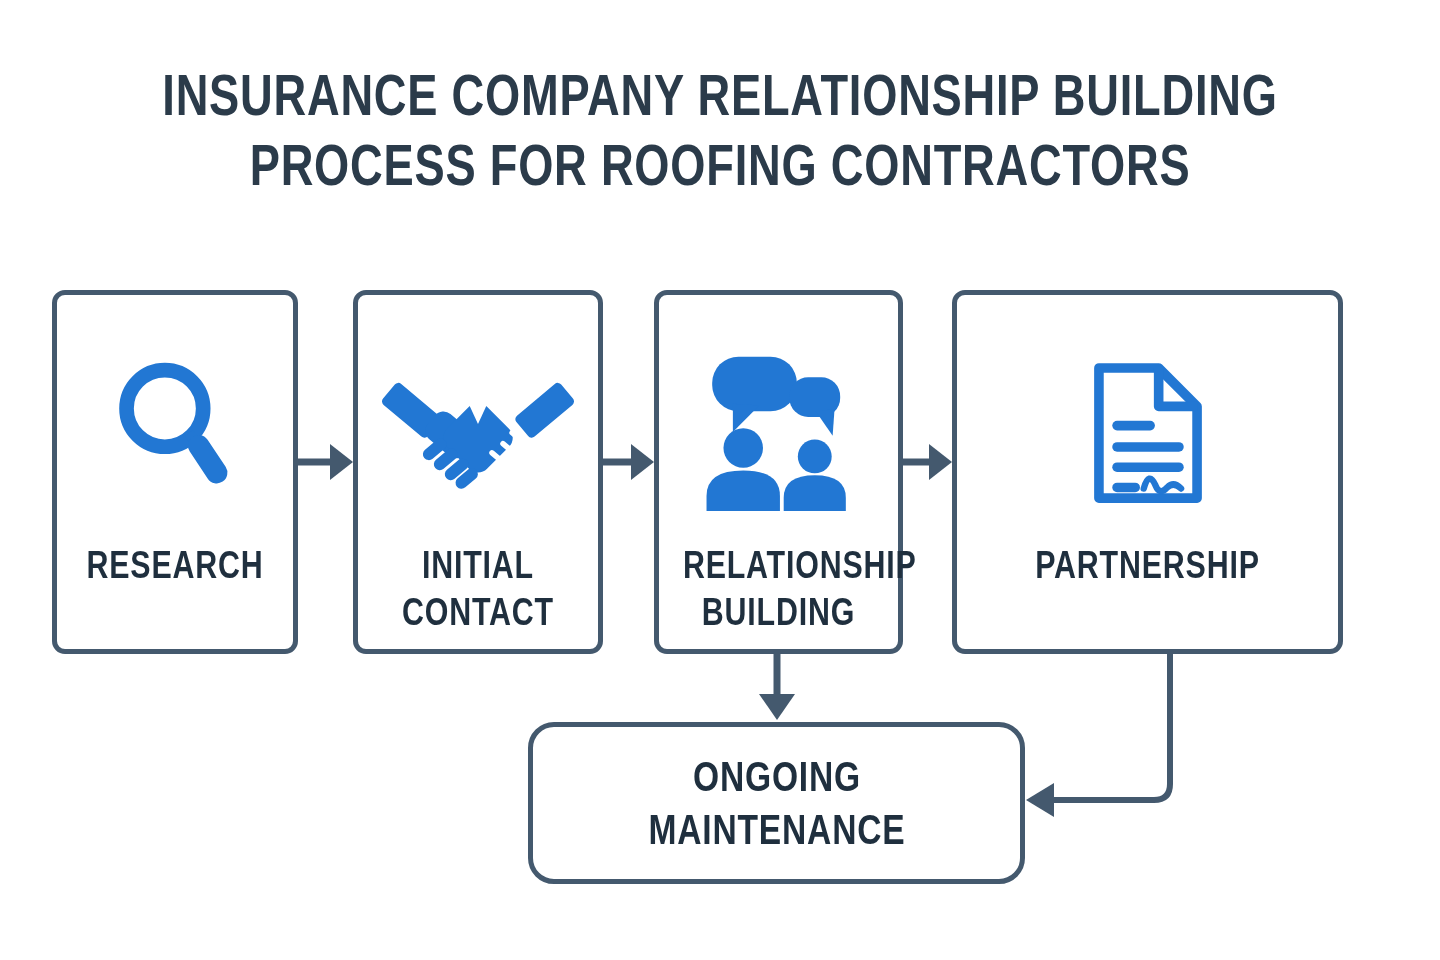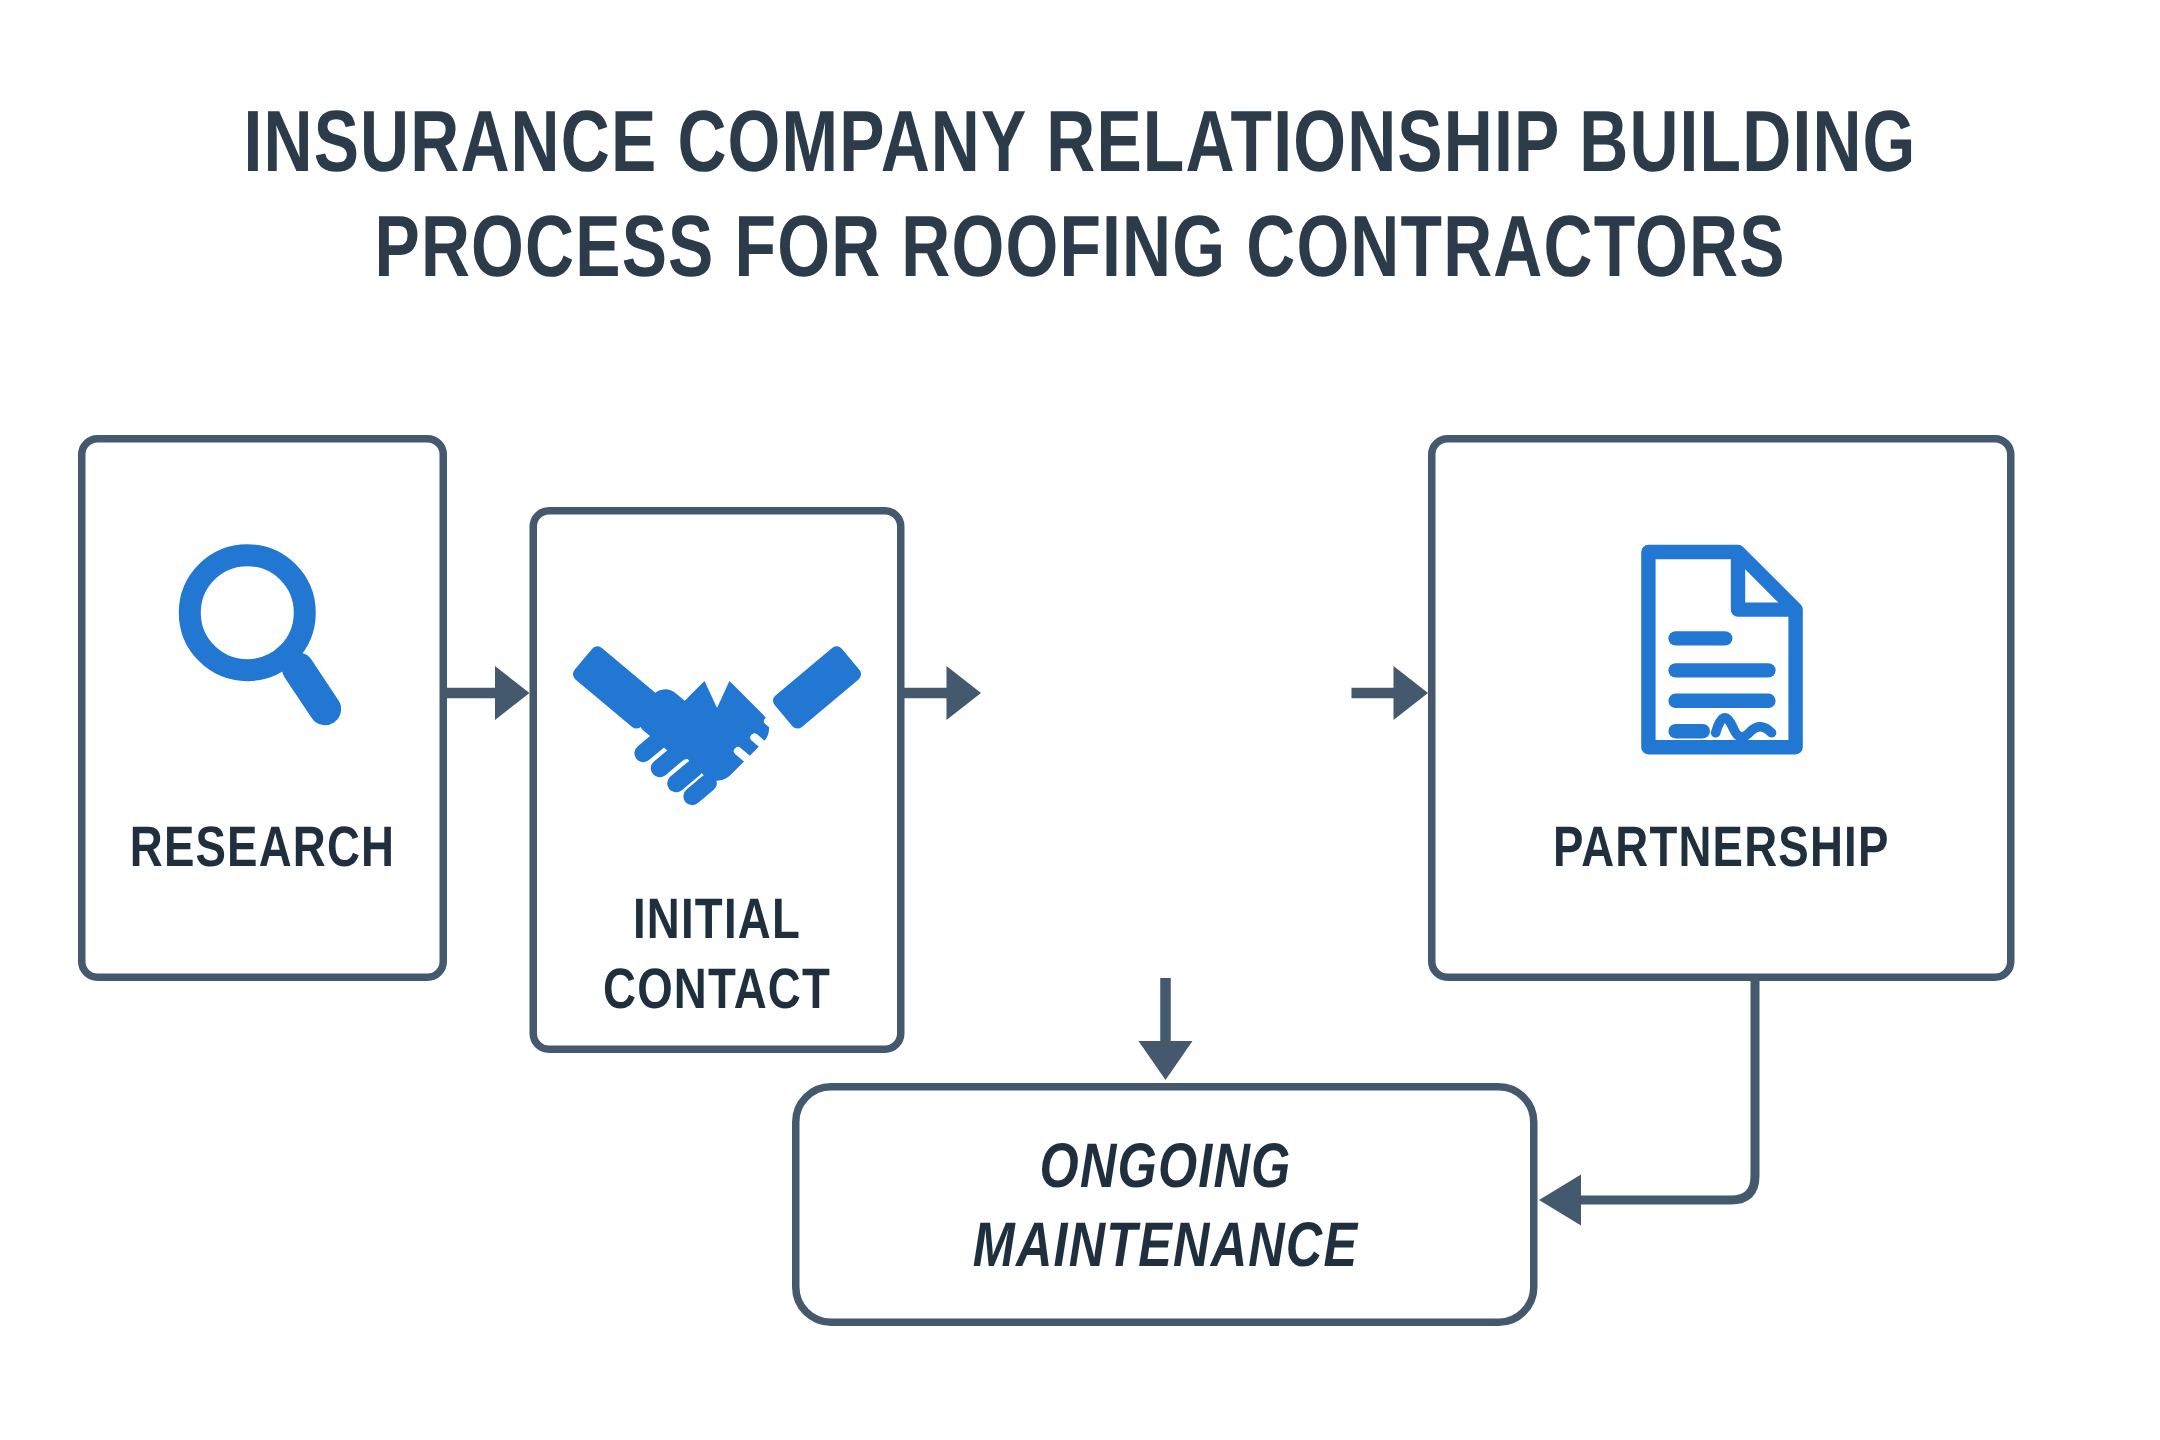--- a/index.html
+++ b/index.html
@@ -70,21 +70,21 @@
       <line class="sb" x1="76" y1="78" x2="92" y2="102" stroke-width="19" stroke-linecap="round"></line>
     </svg>
     <div class="label">RESEARCH</div>
   </div>
 
   <svg class="connector" style="left:296px;top:442px;" width="58" height="40" viewBox="0 0 58 40">
     <line class="sc" x1="0" y1="20" x2="36" y2="20" stroke-width="7"></line>
     <polygon class="fc" points="34,2 34,38 57,20"></polygon>
   </svg>
 
-  <div class="box" style="left:353px;top:290px;width:250px;height:364px;margin-top:48px;">
+  <div class="box" style="left:353px;top:290px;width:250px;height:364px;">
     <svg class="icon" style="top:76px;" width="192" height="137" viewBox="0 0 210 150">
       <rect class="fb" x="0" y="28" width="64" height="30" rx="5" transform="rotate(40 32 43)"></rect>
       <rect class="fb" x="146" y="28" width="64" height="30" rx="5" transform="rotate(-40 178 43)"></rect>
       <rect class="fb" x="48" y="52" width="52" height="36" rx="12" transform="rotate(40 74 70)"></rect>
       <rect class="fb" x="74" y="42" width="62" height="62" rx="14" transform="rotate(45 105 73)"></rect>
       <polygon class="fw" points="93,32 117,32 105,58"></polygon>
       <rect class="fb" x="43" y="79" width="30" height="13" rx="6.5" transform="rotate(-40 58 86)"></rect>
       <rect class="fb" x="55" y="90" width="30" height="13" rx="6.5" transform="rotate(-40 70 97)"></rect>
       <rect class="fb" x="67" y="101" width="30" height="13" rx="6.5" transform="rotate(-40 82 108)"></rect>
       <rect class="fb" x="79" y="111" width="28" height="13" rx="6.5" transform="rotate(-40 93 118)"></rect>
@@ -93,20 +93,33 @@
       <rect class="fw" x="137" y="71" width="26" height="6" rx="3" transform="rotate(40 150 74)"></rect>
     </svg>
     <div class="label">INITIAL CONTACT</div>
   </div>
 
   <svg class="connector" style="left:601px;top:442px;" width="54" height="40" viewBox="0 0 54 40">
     <line class="sc" x1="0" y1="20" x2="32" y2="20" stroke-width="7"></line>
     <polygon class="fc" points="30,2 30,38 53,20"></polygon>
   </svg>
 
+  <div class="box" style="left:654px;top:290px;width:249px;height:364px;">
+    <svg class="icon" style="top:56px;" width="160" height="160" viewBox="0 0 170 170">
+      <rect class="fb" x="14" y="6" width="90" height="58" rx="28"></rect>
+      <polygon class="fb" points="36,56 36,86 64,58"></polygon>
+      <rect class="fb" x="96" y="28" width="54" height="42" rx="20"></rect>
+      <polygon class="fb" points="124,64 142,90 144,62"></polygon>
+      <circle class="fb" cx="47" cy="103" r="21"></circle>
+      <path class="fb" d="M8,170 V154 Q8,127 47,127 Q86,127 86,154 V170 Z"></path>
+      <circle class="fb" cx="123" cy="112" r="18"></circle>
+      <path class="fb" d="M90,170 V156 Q90,132 123,132 Q156,132 156,156 V170 Z"></path>
+    </svg>
+    <div class="label">RELATIONSHIP BUILDING</div>
+  </div>
 
   <svg class="connector" style="left:901px;top:442px;" width="52" height="40" viewBox="0 0 52 40">
     <line class="sc" x1="0" y1="20" x2="30" y2="20" stroke-width="7"></line>
     <polygon class="fc" points="28,2 28,38 51,20"></polygon>
   </svg>
 
   <div class="box" style="left:952px;top:290px;width:391px;height:364px;">
     <svg class="icon" style="top:62px;" width="128" height="150" viewBox="0 0 120 140">
       <path class="sbw" d="M14,10 H70 L106,46 V132 H14 Z" stroke-width="9" stroke-linejoin="round"></path>
       <path class="sb" d="M70,10 V46 H106" stroke-width="9" stroke-linejoin="round"></path>
@@ -122,17 +135,17 @@
   <svg class="connector" style="left:755px;top:652px;" width="44" height="70" viewBox="0 0 44 70">
     <line class="sc" x1="22" y1="0" x2="22" y2="44" stroke-width="7"></line>
     <polygon class="fc" points="4,42 40,42 22,68"></polygon>
   </svg>
 
   <svg class="connector" style="left:1022px;top:650px;" width="160" height="172" viewBox="0 0 160 172">
     <path class="sc" d="M148,0 V134 Q148,150 132,150 H30" stroke-width="6"></path>
     <polygon class="fc" points="32,133 32,167 4,150"></polygon>
   </svg>
 
-  <div class="box box-bottom" style="left:528px;top:722px;width:497px;height:162px;font-style:italic;">
+  <div class="box box-bottom" style="left:528px;top:722px;width:497px;height:162px;">
     <div class="label-bottom">ONGOING MAINTENANCE</div>
   </div>
 
 </div>
 
 </body></html>

